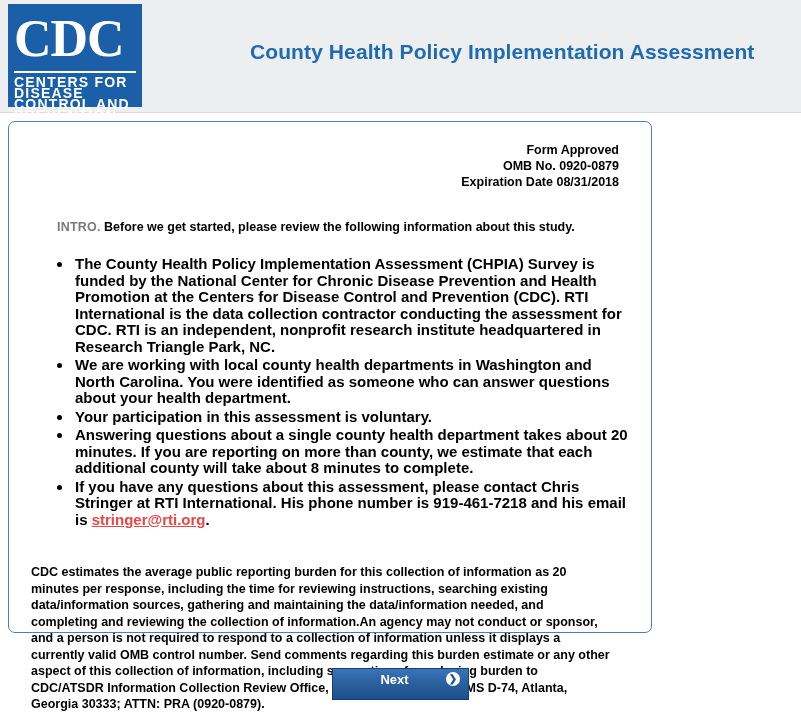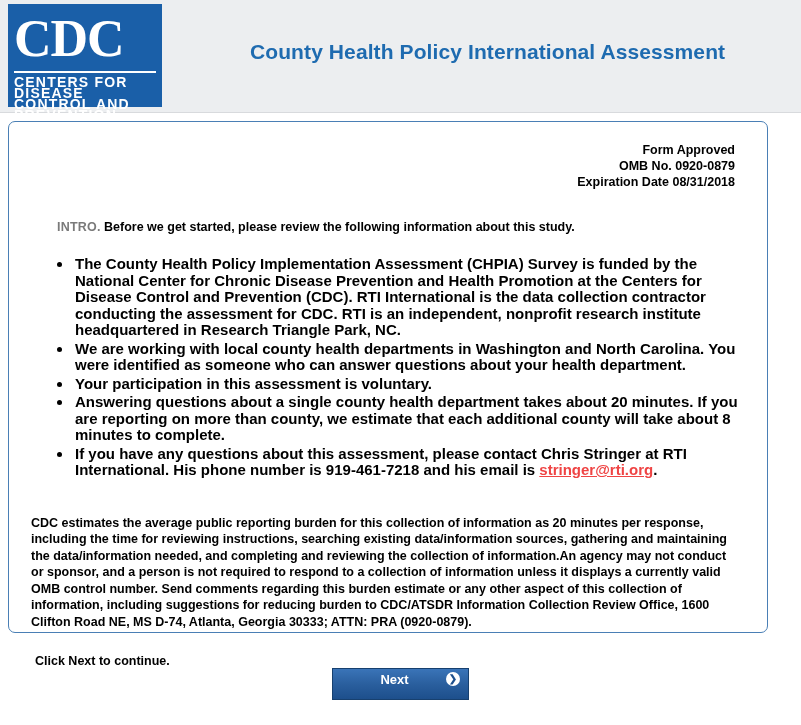--- a/index.html
+++ b/index.html
@@ -20,21 +20,21 @@
   .header {
     position: relative;
     height: 112px;
     background: #eceef0;
     border-bottom: 1px solid #d8dadd;
   }
   .cdc-logo {
     position: absolute;
     left: 8px;
     top: 4px;
-    width: 154px;
+    width: 134px;
     height: 103px;
     background: #1a5fa8;
     color: #ffffff;
     box-sizing: border-box;
     padding: 4px 6px 3px 6px;
   }
   .cdc-logo .cdc-word {
     font-family: "Liberation Serif", serif;
     font-weight: bold;
     font-size: 52px;
@@ -65,21 +65,21 @@
     font-weight: bold;
     color: #1e6bb0;
     letter-spacing: 0.1px;
   }
 
   
   .panel {
     position: absolute;
     left: 8px;
     top: 121px;
-    width: 760px;
+    width: 644px;
     height: 512px;
     background: #ffffff;
     border: 1px solid #4a7fb5;
     border-radius: 7px;
     box-sizing: border-box;
     padding: 16px 22px 10px 22px;
   }
 
   .omb-block {
     text-align: right;
@@ -183,21 +183,21 @@
 </head>
 <body>
 
 <div class="header">
   <div class="cdc-logo">
     <div class="cdc-word">CDC</div>
     <div class="cdc-rule"></div>
     <div class="cdc-sub">Centers for Disease</div>
     <div class="cdc-sub">Control and Prevention</div>
   </div>
-  <div class="header-title">County Health Policy International Assessment</div>
+  <div class="header-title">County Health Policy Implementation Assessment</div>
 </div>
 
 <div class="panel">
 
   <div class="omb-block">
     <div>Form Approved</div>
     <div>OMB No. 0920-0879</div>
     <div>Expiration Date 08/31/2018</div>
   </div>
 

